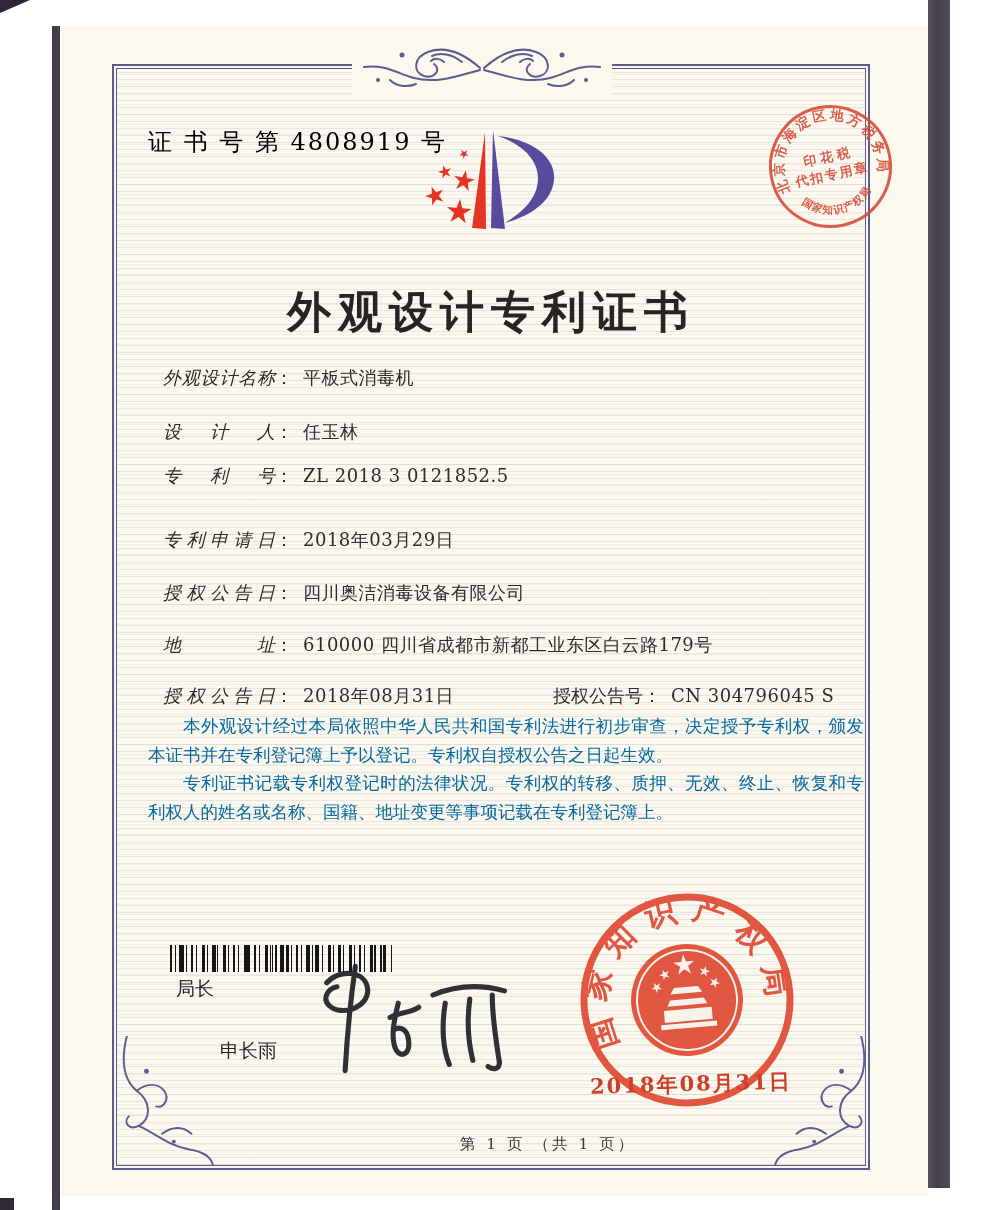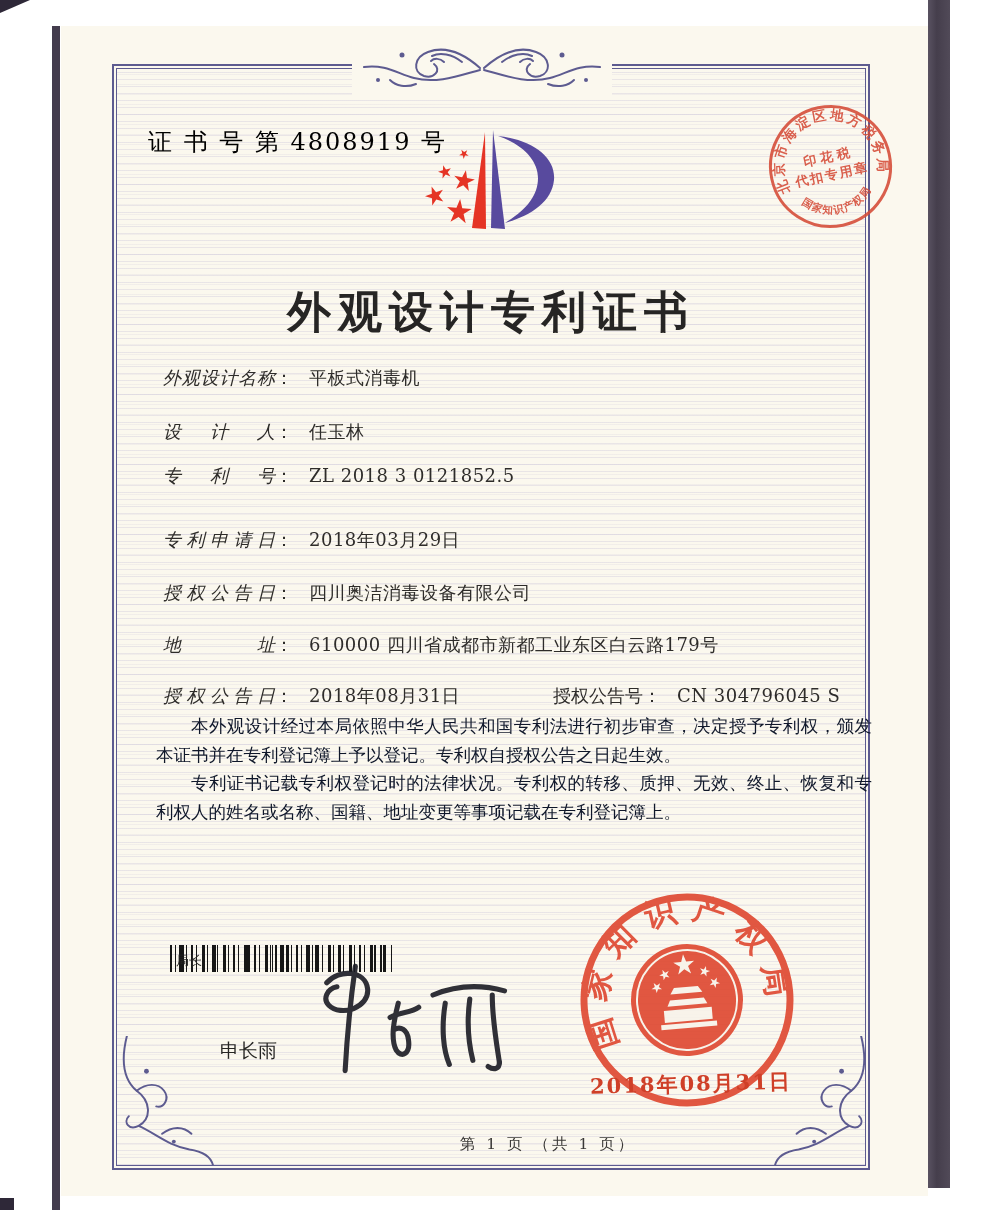--- a/index.html
+++ b/index.html
@@ -30,31 +30,31 @@
   .flourish-br{left:772px;top:1036px;width:100px;height:132px;}
   
   .cert-no{left:148px;top:126px;font-size:24px;letter-spacing:2px;color:#000000;}
   .logo{left:398px;top:110px;}
   .title{left:112px;top:243px;width:758px;text-align:center;font-size:44px;font-weight:600;
     letter-spacing:7px;color:#262524;margin-top:40px;}
   .tax-stamp{left:758px;top:94px;transform:rotate(-12deg);opacity:.88;}
   .field-row{left:163px;font-size:18px;white-space:nowrap;}
   .flabel{display:inline-block;width:112px;text-align:justify;text-align-last:justify;font-style:italic;}
   .fcolon{display:inline-block;}
-  .fvalue{margin-left:16px;letter-spacing:.5px;}
+  .fvalue{margin-left:10px;letter-spacing:.5px;}
   .grant-no{left:553px;top:684px;font-size:18px;white-space:nowrap;}
   .body-text{left:148px;top:712px;width:716px;font-size:17.5px;line-height:28.5px;
-    text-align:justify;color:#0f172a;margin-left:8px;}
+    text-align:justify;color:#0369a1;}
   .body-text p{margin:0;text-indent:2em;}
   .barcode{left:170px;top:945px;width:222px;height:27px;
     background-image:
       repeating-linear-gradient(90deg,#161616 0 2px,rgba(0,0,0,0) 2px 5px,#161616 5px 6px,rgba(0,0,0,0) 6px 11px,#161616 11px 14px,rgba(0,0,0,0) 14px 16px,#161616 16px 17px,rgba(0,0,0,0) 17px 21px),
       repeating-linear-gradient(90deg,#161616 0 1px,rgba(0,0,0,0) 1px 9px,#161616 9px 12px,rgba(0,0,0,0) 12px 19px,rgba(0,0,0,0) 19px 34px);
   }
-  .officer-title{left:176px;top:952px;font-size:13px;color:#262524;}
+  .officer-title{left:176px;top:976px;font-size:19px;color:#262524;}
   .officer-name{left:176px;top:1038px;font-size:19px;color:#262524;margin-left:44px;}
   .signature{left:292px;top:960px;}
   .seal{left:563px;top:876px;transform:rotate(-5deg);opacity:.92;}
   .seal-date{left:590px;top:1070px;font-size:21px;color:#cf3f28;letter-spacing:2px;
     transform:rotate(-1.5deg);font-weight:600;}
   .footer{left:112px;top:1134px;width:872px;text-align:center;font-size:15.5px;
     letter-spacing:3px;color:#3a3836;}
   svg{display:block;}
 </style>
 </head>

